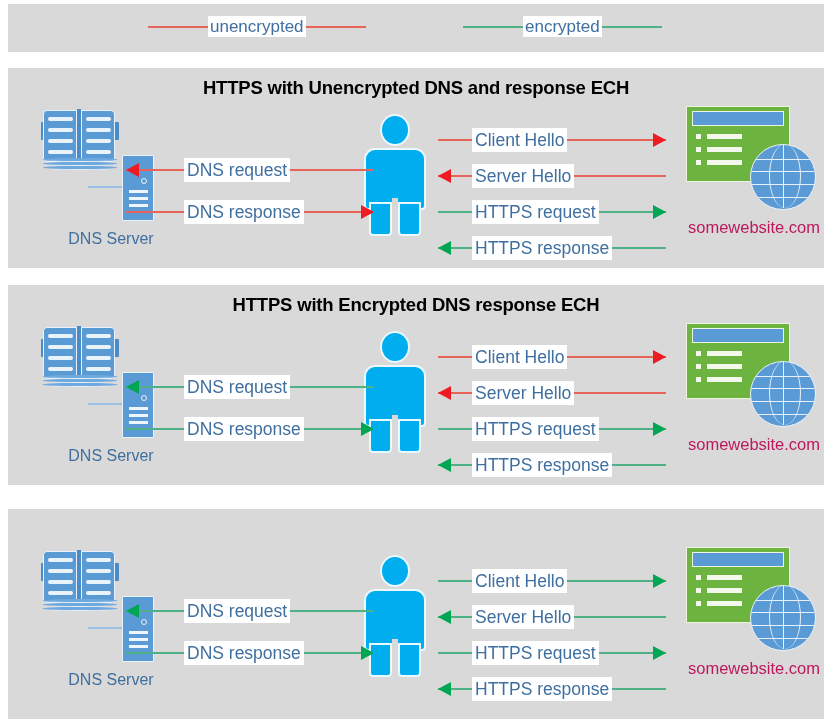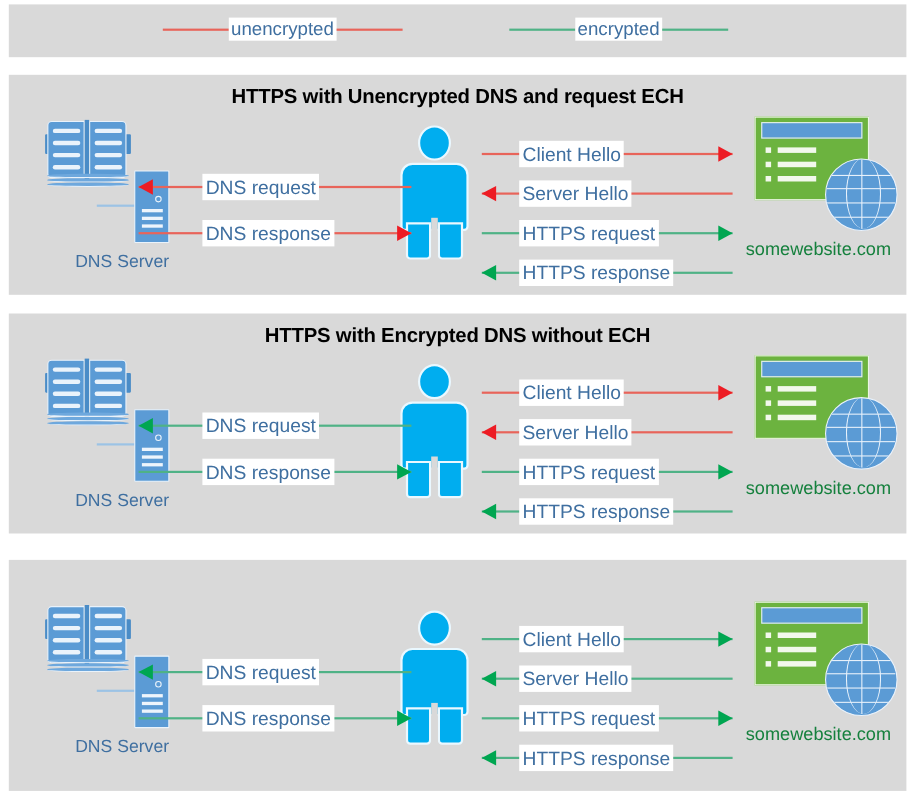--- a/index.html
+++ b/index.html
@@ -95,21 +95,21 @@
   .win .row{position:absolute;left:9px;height:5px;}
   .win .row .bul{position:absolute;left:0;top:0;width:5px;height:5px;background:#f2f8ec;}
   .win .row .ln{position:absolute;left:11px;top:0;width:35px;height:5px;background:#f2f8ec;}
   .globe{
     position:absolute;left:70px;top:38px;width:66px;height:66px;background:#5b9bd5;
     border:1.5px solid #eaf2fb;border-radius:50%;box-sizing:border-box;overflow:hidden;
   }
   .globe .mer{position:absolute;top:-1px;left:50%;width:1px;height:100%;margin-left:-0.5px;background:#e7f1fb;}
   .globe .mer.e1{width:30px;height:100%;left:18px;border-left:1.5px solid #e7f1fb;border-right:1.5px solid #e7f1fb;border-radius:50%;background:none;margin-left:0;}
   .globe .par{position:absolute;left:-1px;width:100%;height:1px;background:#e7f1fb;}
-  .site-label{position:absolute;left:-2px;top:112px;width:152px;color:#15803d;font-size:16.5px;}
+  .site-label{position:absolute;left:-2px;top:112px;width:152px;text-align:center;color:#be185d;font-size:16.5px;}
 
   
   .arrow{position:absolute;height:20px;display:block;}
   .arrow .line{position:absolute;top:9px;height:2px;left:0;right:0;}
   .arrow .head{position:absolute;top:3px;width:0;height:0;border-top:7px solid transparent;border-bottom:7px solid transparent;}
   .arrow .head.right{border-left-width:13px;border-left-style:solid;right:0;}
   .arrow .head.left{border-right-width:13px;border-right-style:solid;left:0;}
   .arrow .lbl{
     position:absolute;top:-2px;background:#ffffff;color:#3f6fa0;
     font-size:17.5px;line-height:24px;padding:0 3px;white-space:nowrap;
@@ -127,21 +127,21 @@
       <span class="lg-line" style="background: rgb(232, 100, 90);"></span>
     </div>
     <div class="legend-entry" id="legend-encrypted">
       <span class="lg-line" style="background: rgb(79, 178, 134);"></span>
       <span class="lg-text">encrypted</span>
       <span class="lg-line" style="background: rgb(79, 178, 134);"></span>
     </div>
   </div>
 
   <div class="panel" id="panel-0">
-      <div class="panel-title">HTTPS with Unencrypted DNS and request ECH</div>
+      <div class="panel-title">HTTPS with Unencrypted DNS and response ECH</div>
       <div class="dns-group" style="top: 40px;">
     <div class="book">
       <span class="clasp l"></span>
       <span class="clasp r"></span>
       <div class="leaf left">
             <span class="ln" style="top:6px"></span>
             <span class="ln" style="top:17px"></span>
             <span class="ln" style="top:28px"></span>
             <span class="ln" style="top:39px"></span>
           </div>
@@ -225,21 +225,21 @@
       <span class="head right" style="border-left-color:#00a651;"></span>
       <span class="lbl" style="left:34px">HTTPS request</span>
     </div>
       <div class="arrow" style="left:430px;top:170px;width:228px">
       <span class="line" style="background:#4fb286"></span>
       <span class="head left" style="border-right-color:#00a651;"></span>
       <span class="lbl" style="left:34px">HTTPS response</span>
     </div>
     </div>
   <div class="panel" id="panel-1">
-      <div class="panel-title">HTTPS with Encrypted DNS without ECH</div>
+      <div class="panel-title">HTTPS with Encrypted DNS response ECH</div>
       <div class="dns-group" style="top: 40px;">
     <div class="book">
       <span class="clasp l"></span>
       <span class="clasp r"></span>
       <div class="leaf left">
             <span class="ln" style="top:6px"></span>
             <span class="ln" style="top:17px"></span>
             <span class="ln" style="top:28px"></span>
             <span class="ln" style="top:39px"></span>
           </div>

